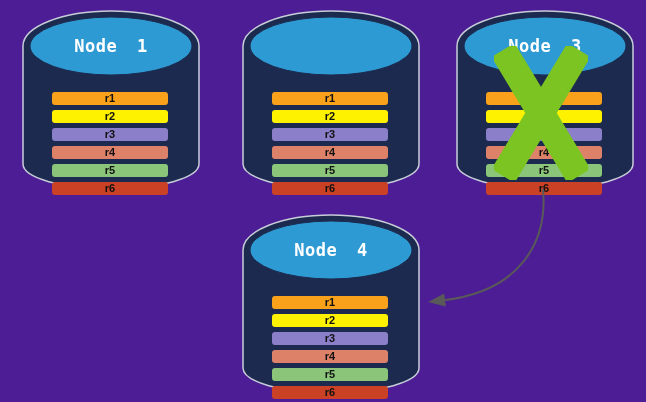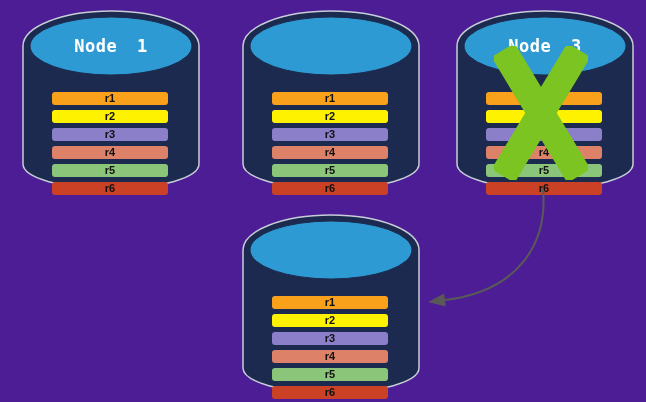--- a/index.html
+++ b/index.html
@@ -80,20 +80,21 @@
       <line x1="9" y1="4" x2="85" y2="130" stroke="var(--x-color)" stroke-width="27"></line>
       <line x1="85" y1="4" x2="9" y2="130" stroke="var(--x-color)" stroke-width="27"></line>
     </svg>
   </div>
 
   <div class="node" style="left:242px;top:214px">
     <svg class="cyl" width="178" height="180" viewBox="0 0 178 180">
       <path d="M1,36 A88,35 0 0 1 177,36 L177,154 A88,25 0 0 1 1,154 Z" fill="var(--cyl-body)" stroke="var(--cyl-outline)" stroke-width="1.5"></path>
       <ellipse cx="89" cy="36" rx="81" ry="29" fill="var(--cyl-top)" stroke="var(--cyl-body)" stroke-width="1"></ellipse>
     </svg>
+    <div class="node-label">Node 4</div>
     <div class="bars">
         <div class="bar" style="background: rgb(249, 161, 27); color: rgb(17, 17, 17);">r1</div>
         <div class="bar" style="background: rgb(254, 242, 0); color: rgb(17, 17, 17);">r2</div>
         <div class="bar" style="background: rgb(138, 127, 200); color: rgb(17, 17, 17);">r3</div>
         <div class="bar" style="background: rgb(221, 130, 105); color: rgb(17, 17, 17);">r4</div>
         <div class="bar" style="background: rgb(139, 197, 122); color: rgb(17, 17, 17);">r5</div>
         <div class="bar" style="background: rgb(203, 65, 37); color: rgb(17, 17, 17);">r6</div>
       </div>
   </div>
 

